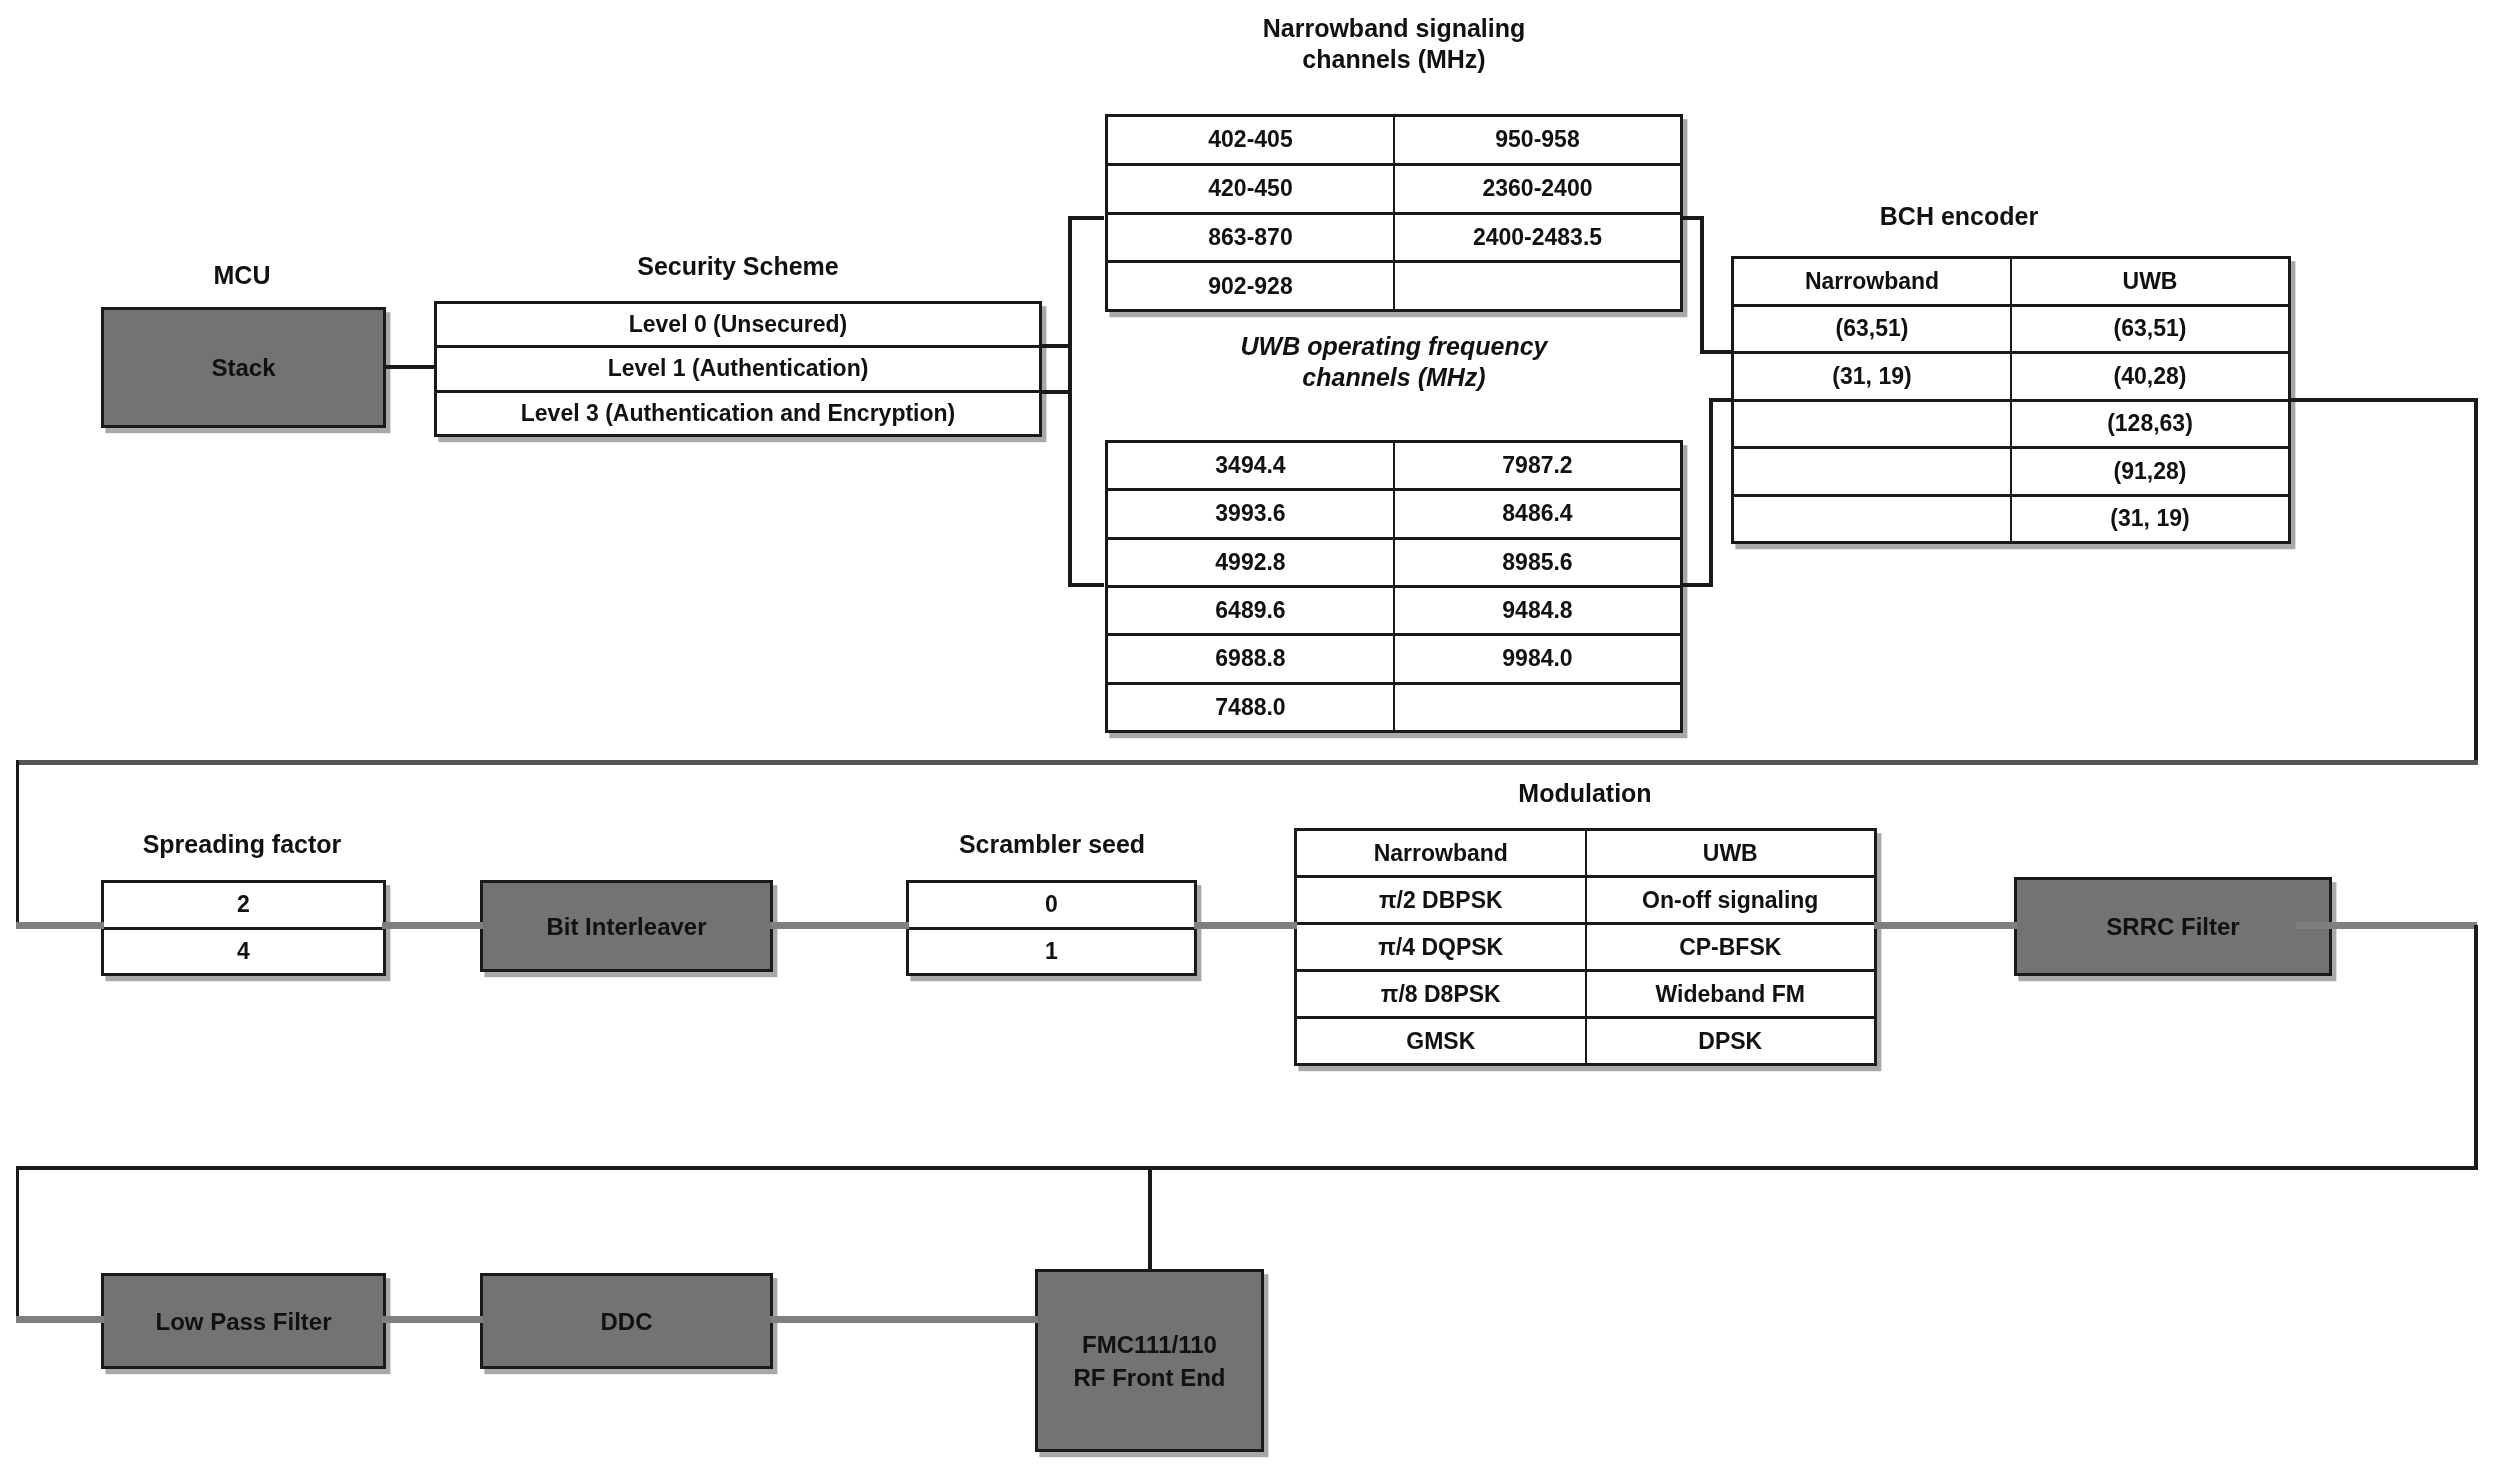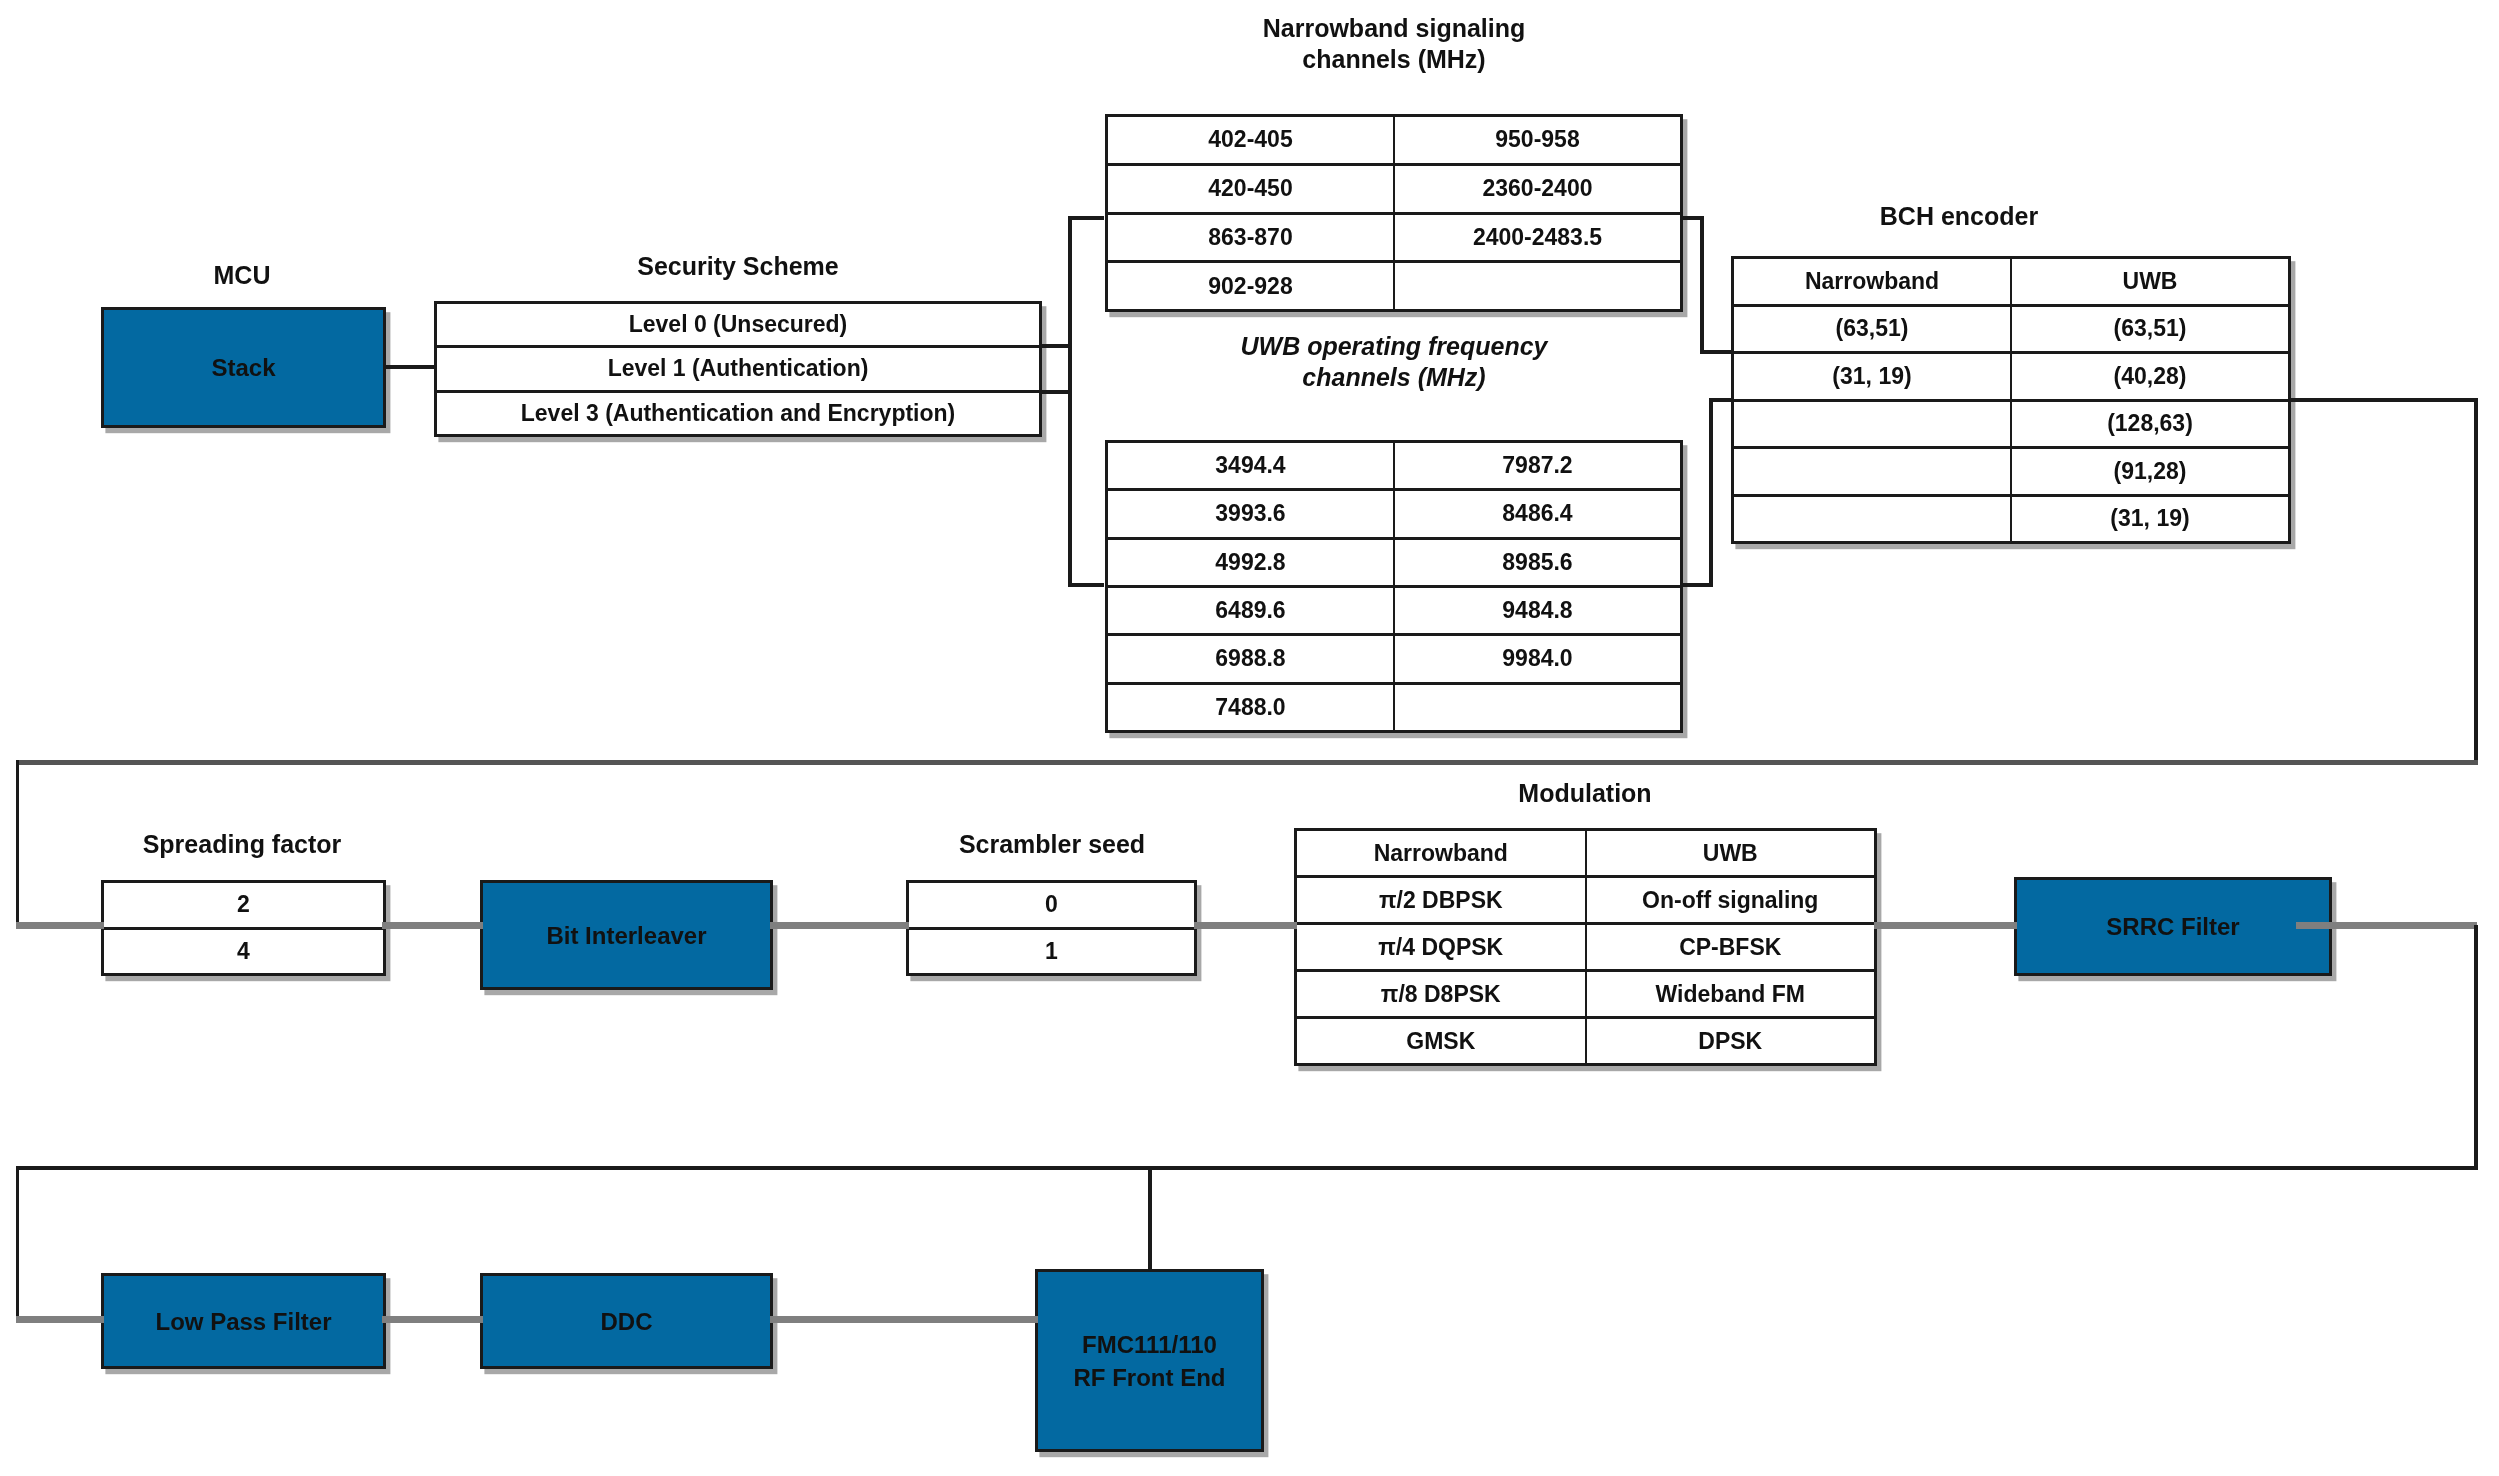--- a/index.html
+++ b/index.html
@@ -6,21 +6,21 @@
   #canvas{
     position:relative;width:2500px;height:1477px;background:#ffffff;
     font-family:"Liberation Sans","DejaVu Sans",sans-serif;
     color:#111111;
   }
   .title{
     position:absolute;font-weight:bold;font-size:25px;line-height:31px;
     text-align:center;transform:translateX(-50%);white-space:nowrap;color:#111;
   }
   .dbox{
-    position:absolute;background:#0369a1;border:3px solid #1a1a1a;
+    position:absolute;background:#737373;border:3px solid #1a1a1a;
     box-shadow:4.4px 5.2px 0 #a8a8a8;
     display:flex;flex-direction:column;align-items:center;justify-content:center;
     font-weight:bold;font-size:24px;line-height:33px;text-align:center;box-sizing:border-box;
   }
   .dtable{
     position:absolute;background:#ffffff;border:3px solid #1a1a1a;
     box-shadow:4.4px 5.2px 0 #a8a8a8;
     display:flex;flex-direction:column;box-sizing:border-box;
   }
   .trow{flex:1;display:flex;border-top:3px solid #1a1a1a;}
@@ -49,21 +49,21 @@
     <div>channels (MHz)</div>
   </div>
   <div class="title" style="left:1959px;top:201px;">BCH encoder</div>
   <div class="title" style="left:242px;top:829px;">Spreading factor</div>
   <div class="title" style="left:1052px;top:829px;">Scrambler seed</div>
   <div class="title" style="left:1585px;top:778px;">Modulation</div>
 
   <div class="dbox" style="left:101px;top:307px;width:285px;height:121px;">
     <div>Stack</div>
   </div>
-  <div class="dbox" style="left:480px;top:880px;width:293px;height:110px;">
+  <div class="dbox" style="left:480px;top:880px;width:293px;height:92px;">
     <div>Bit Interleaver</div>
   </div>
   <div class="dbox" style="left:2014px;top:877px;width:318px;height:99px;">
     <div>SRRC Filter</div>
   </div>
   <div class="dbox" style="left:101px;top:1273px;width:285px;height:96px;">
     <div>Low Pass Filter</div>
   </div>
   <div class="dbox" style="left:480px;top:1273px;width:293px;height:96px;">
     <div>DDC</div>

